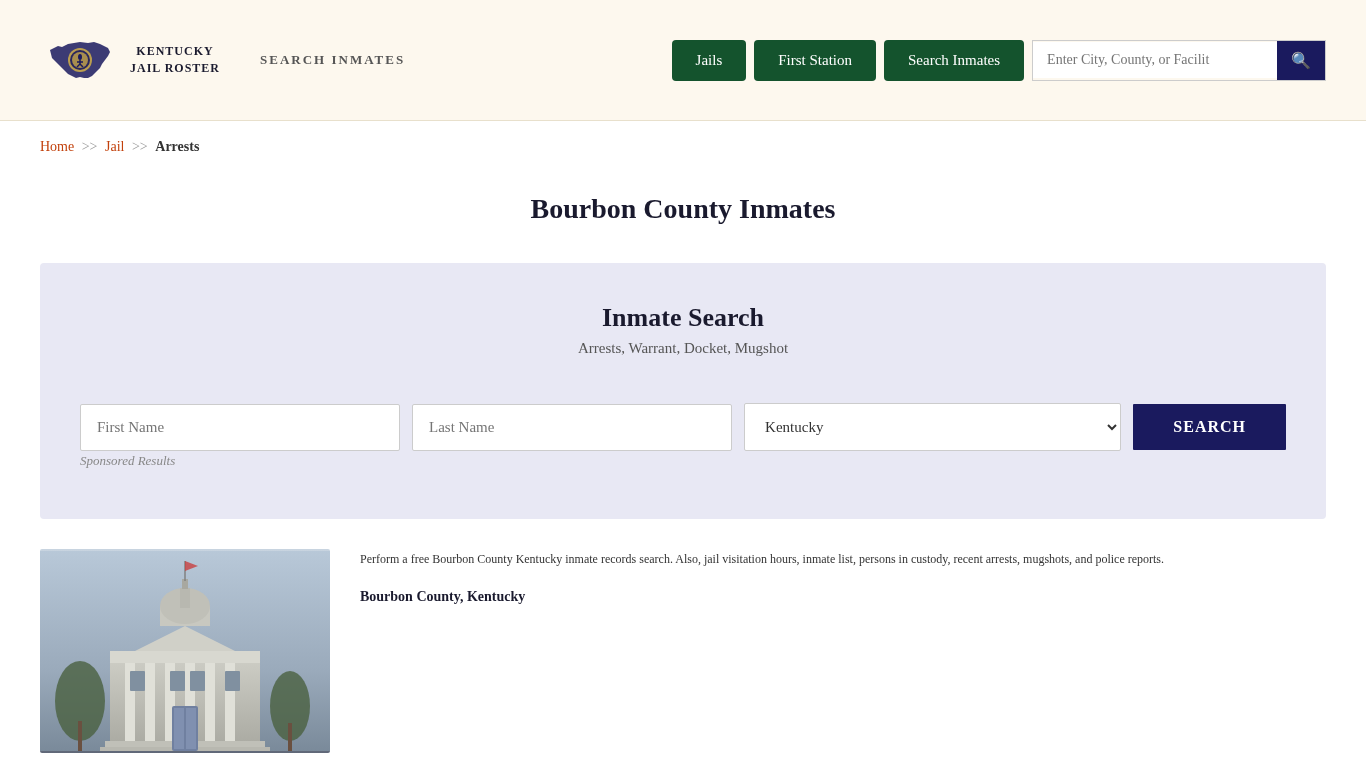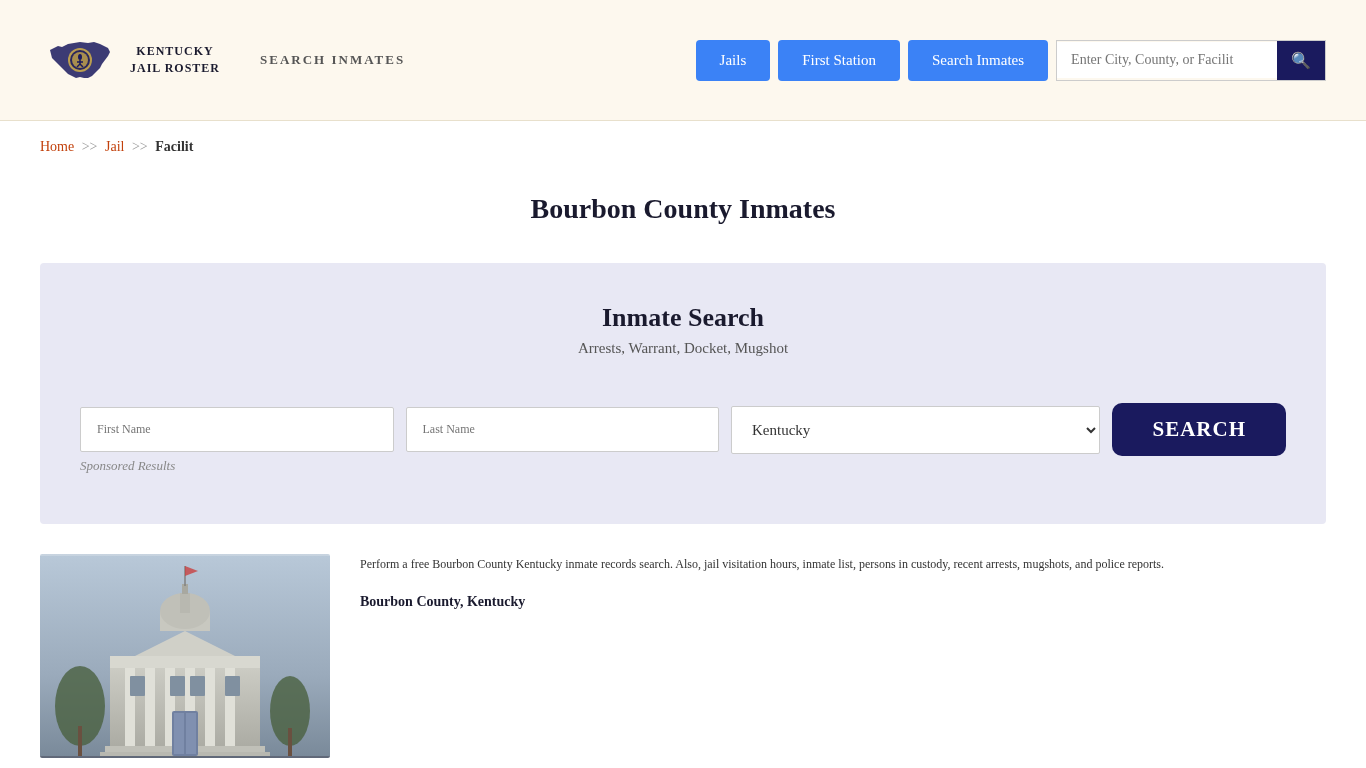--- a/index.html
+++ b/index.html
@@ -40,42 +40,42 @@
       text-transform: uppercase;
       margin-left: 10px;
     }
     .nav-buttons {
       display: flex;
       align-items: center;
       gap: 8px;
       margin-left: auto;
     }
     .nav-btn {
-      background: #3b82f6;
+      background: #14532d;
       color: #fff;
       border: none;
       padding: 12px 24px;
       font-size: 15px;
       font-family: Georgia, serif;
       cursor: pointer;
       border-radius: 4px;
     }
     .search-bar-container {
       display: flex;
       align-items: center;
       border: 1px solid #ccc;
       border-radius: 0;
       overflow: hidden;
     }
     .search-bar-input {
       padding: 10px 14px;
       font-size: 14px;
       border: none;
       outline: none;
-      width: 220px;
+      width: 244px;
       background: #fff;
       font-family: Georgia, serif;
     }
     .search-bar-btn {
       background: #1a1a5e;
       border: none;
       color: #fff;
       padding: 10px 14px;
       cursor: pointer;
       font-size: 16px;
@@ -133,21 +133,21 @@
       font-family: Georgia, serif;
     }
     .search-form {
       display: flex;
       gap: 12px;
       align-items: center;
     }
     .search-form input[type="text"] {
       flex: 1;
       padding: 14px 16px;
-      font-size: 12px;
+      font-size: 15px;
       border: 1px solid #ccc;
       border-radius: 2px;
       outline: none;
       font-family: Georgia, serif;
       background: #fff;
     }
     .search-form select {
       flex: 1.2;
       padding: 14px 16px;
       font-size: 15px;
@@ -156,26 +156,26 @@
       outline: none;
       font-family: Georgia, serif;
       background: #fff;
       color: #333;
     }
     .search-form-btn {
       background: #1a1a5e;
       color: #fff;
       border: none;
       padding: 14px 40px;
-      font-size: 21px;
+      font-size: 16px;
       font-weight: bold;
       letter-spacing: 1px;
       cursor: pointer;
       font-family: Georgia, serif;
-      border-radius: 10px;
+      border-radius: 1px;
     }
     .sponsored-results {
       margin-top: 2px;
       font-size: 13px;
       color: #888;
       font-style: italic;
     }
 
     
     .content-section {
@@ -253,21 +253,21 @@
       <button class="search-bar-btn">🔍</button>
     </div>
   </nav>
 </header>
 
 <nav class="breadcrumb">
   <a href="#">Home</a>
   <span class="sep">&gt;&gt;</span>
   <a href="#">Jail</a>
   <span class="sep">&gt;&gt;</span>
-  <span class="current">Facilit</span>
+  <span class="current">Arrests</span>
 </nav>
 
 <h1 class="page-title">Bourbon County Inmates</h1>
 
 <div class="search-card">
   <h2 class="search-card-title">Inmate Search</h2>
   <p class="search-card-subtitle">Arrests, Warrant, Docket, Mugshot</p>
 
   <form class="search-form">
     <input type="text" placeholder="First Name" style="">

